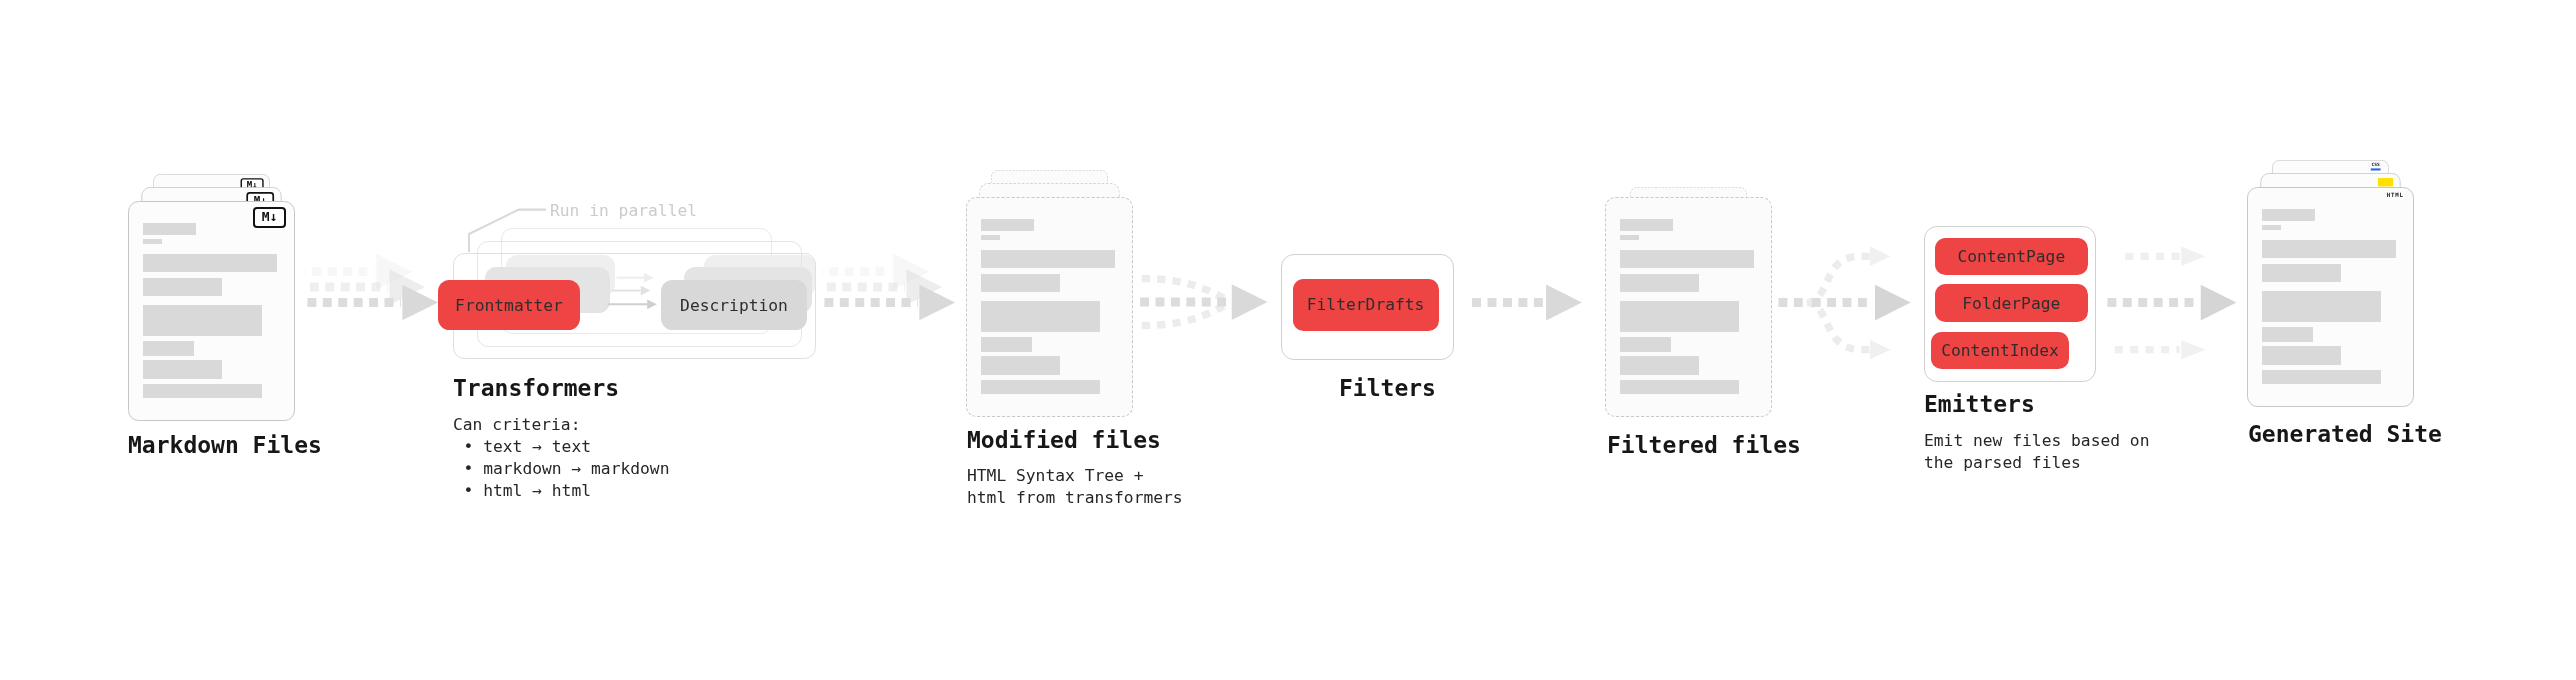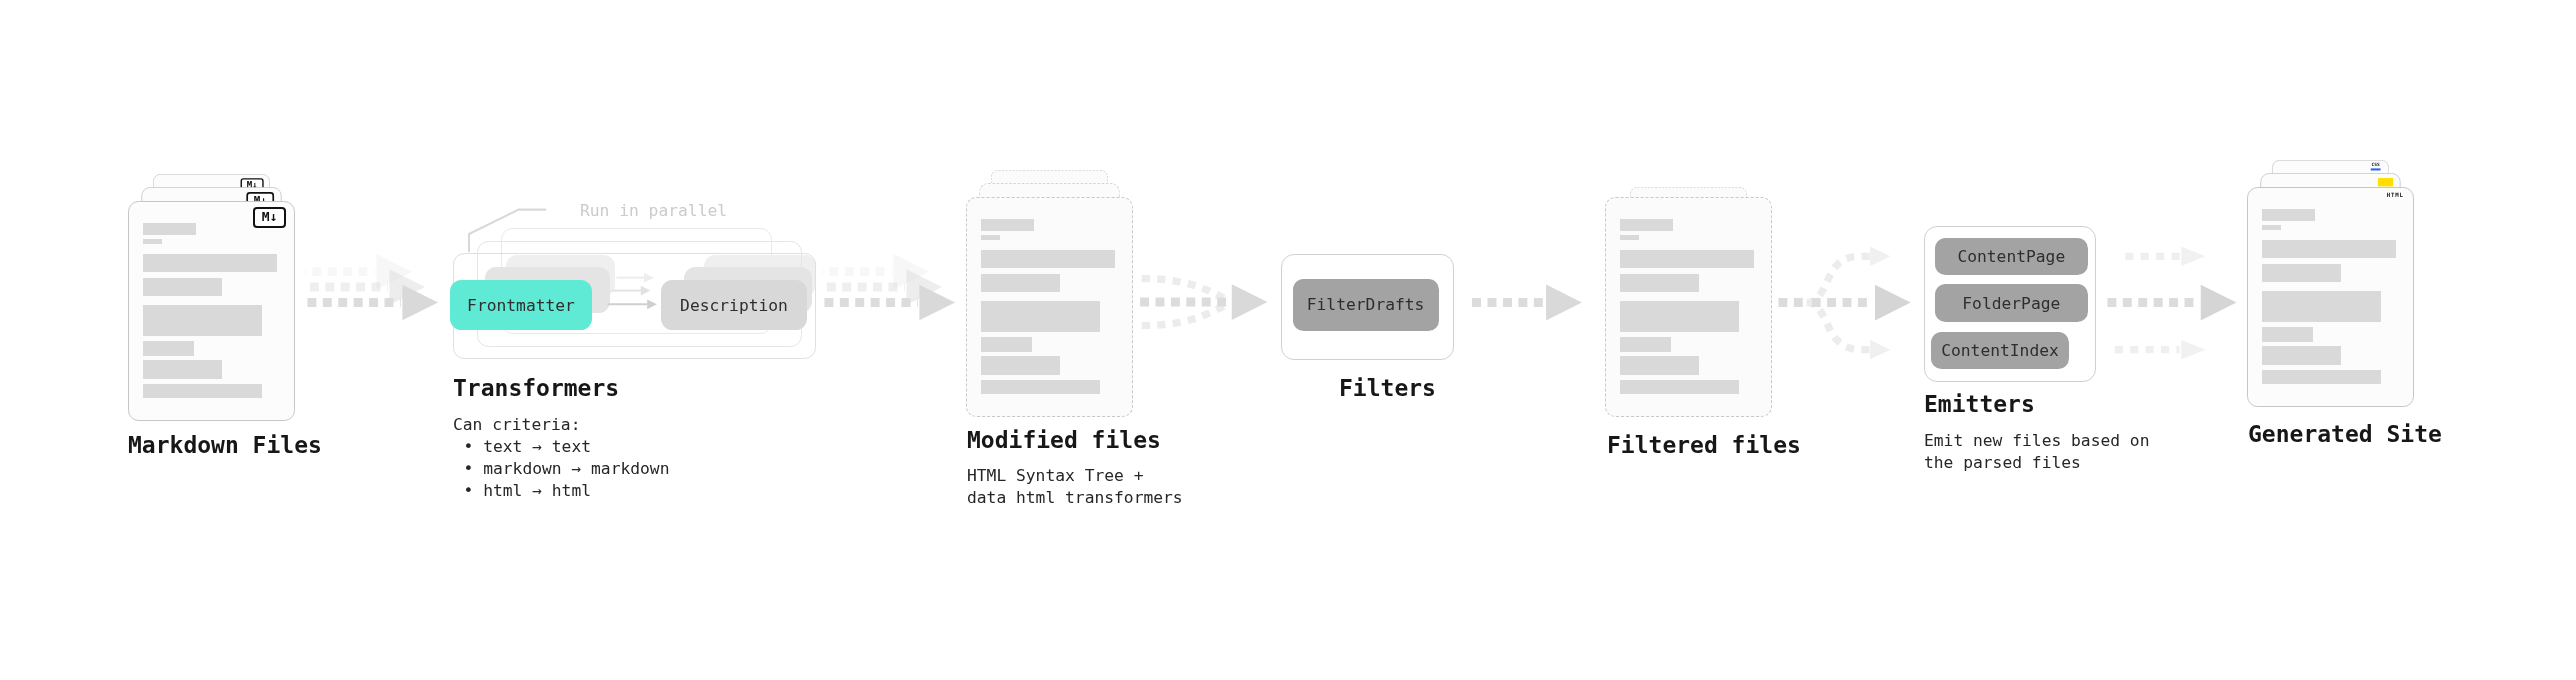--- a/index.html
+++ b/index.html
@@ -36,39 +36,39 @@
   .shield span{position:absolute;left:0;right:0;top:3.3px;color:#fff;font-size:12.2px;font-weight:bold;text-align:center;}
   .js-badge{position:absolute;top:4.9px;right:8.1px;width:18px;height:9.8px;}
   .css-badge{position:absolute;top:3.3px;right:9.8px;width:16.3px;text-align:center;}
   .css-badge b{display:block;font-size:6.5px;font-weight:bold;color:#111;line-height:7.3px;}
   .css-bar{display:block;width:14.6px;height:2.4px;margin:0.8px auto 0;}
 
   
   .h{position:absolute;font-size:23px;font-weight:bold;color:#171717;white-space:nowrap;}
   .sub{position:absolute;font-size:16.3px;line-height:22px;color:#262626;white-space:nowrap;}
   .sub .bullet{padding-left:10.6px;}
-  .note{position:absolute;font-size:16.3px;color:#cbcbcb;white-space:nowrap;margin-left:30px;}
+  .note{position:absolute;font-size:16.3px;color:#cbcbcb;white-space:nowrap;}
 
   
   .tlayer{position:absolute;border:1.6px solid #e2e2e2;border-radius:11.4px;box-sizing:border-box;background:transparent;}
   .l2{left:501px;top:228px;width:271px;height:106px;border-color:#e9e9e9;}
   .l1{left:477px;top:241px;width:325px;height:106px;border-color:#e5e5e5;}
   .l0{left:453px;top:253px;width:363px;height:106px;border-color:#dfdfdf;}
   .tchip{position:absolute;border-radius:11.4px;font-size:16.3px;color:#2e2e2e;
          display:flex;align-items:center;justify-content:center;}
   .c2a{left:506px;top:255px;width:109px;height:41px;background:#efefef;}
   .c2b{left:704px;top:255px;width:112px;height:41px;background:#efefef;}
   .c1a{left:485px;top:267px;width:125px;height:46px;background:#e4e4e4;}
   .c1b{left:684px;top:267px;width:128px;height:46px;background:#e4e4e4;}
-  .c0a{left:450px;top:280px;width:142px;height:50px;background:#5eead4;text-align:center;}
+  .c0a{left:438px;top:280px;width:142px;height:50px;background:#ef4444;text-align:center;}
   .c0b{left:661px;top:280px;width:146px;height:50px;background:#d8d8d8;}
 
   
   .panel{position:absolute;background:#ffffff;border:1.6px solid #d0d0d0;border-radius:13px;box-sizing:border-box;}
-  .chip{position:absolute;background:#a3a3a3;border-radius:10.6px;font-size:16.3px;color:#2e2e2e;
+  .chip{position:absolute;background:#ef4444;border-radius:10.6px;font-size:16.3px;color:#2e2e2e;
         display:flex;align-items:center;justify-content:center;}
 </style>
 </head>
 <body>
 
 <div class="canvas">
 
   <div class="stack" style="left:128px;top:201px">
     <div class="doc back">
       <span class="md-badge">M↓</span>
@@ -214,21 +214,21 @@
           <i></i>
           <i></i>
           <i></i>
           <i></i>
         </span>
     </div>
   </div>
   <div class="h" style="left:967px;top:427px">Modified files</div>
   <div class="sub" style="left:967px;top:465px">
     <div>HTML Syntax Tree +</div>
-    <div>data html transformers</div>
+    <div>html from transformers</div>
   </div>
 
   <svg class="abs" style="left:1136px;top:268px" width="138" height="73" viewBox="0 0 170 90">
     <path d="M7,13 C60,13 85,25 112,39" fill="none" stroke="#ececec" stroke-width="9" stroke-dasharray="10 9"></path>
     <path d="M7,71 C60,71 85,59 112,45" fill="none" stroke="#ececec" stroke-width="9" stroke-dasharray="10 9"></path>
     <line x1="5" y1="42" x2="115" y2="42" stroke="#dcdcdc" stroke-width="11" stroke-dasharray="11 8"></line>
     <polygon points="118,20 118,64 162,42" fill="#d9d9d9"></polygon>
   </svg>
 
   <div class="panel" style="left:1281px;top:254px;width:173px;height:106px">

